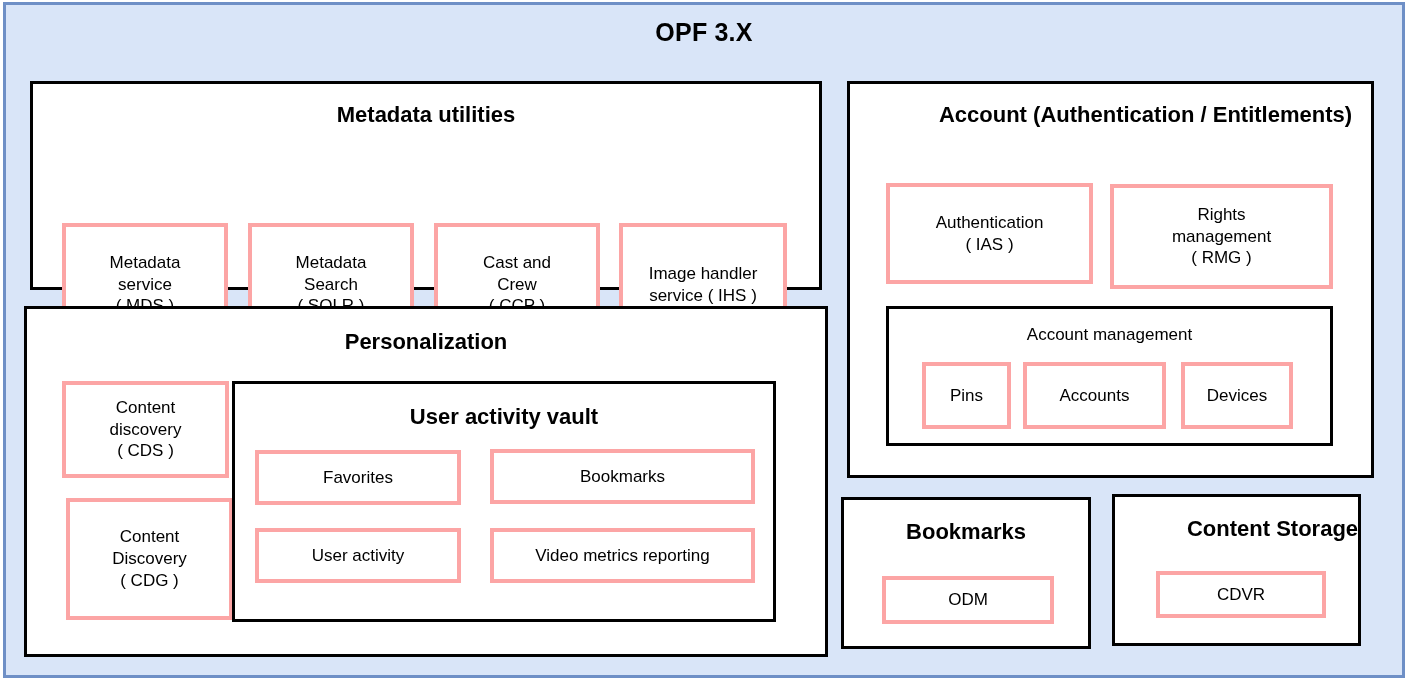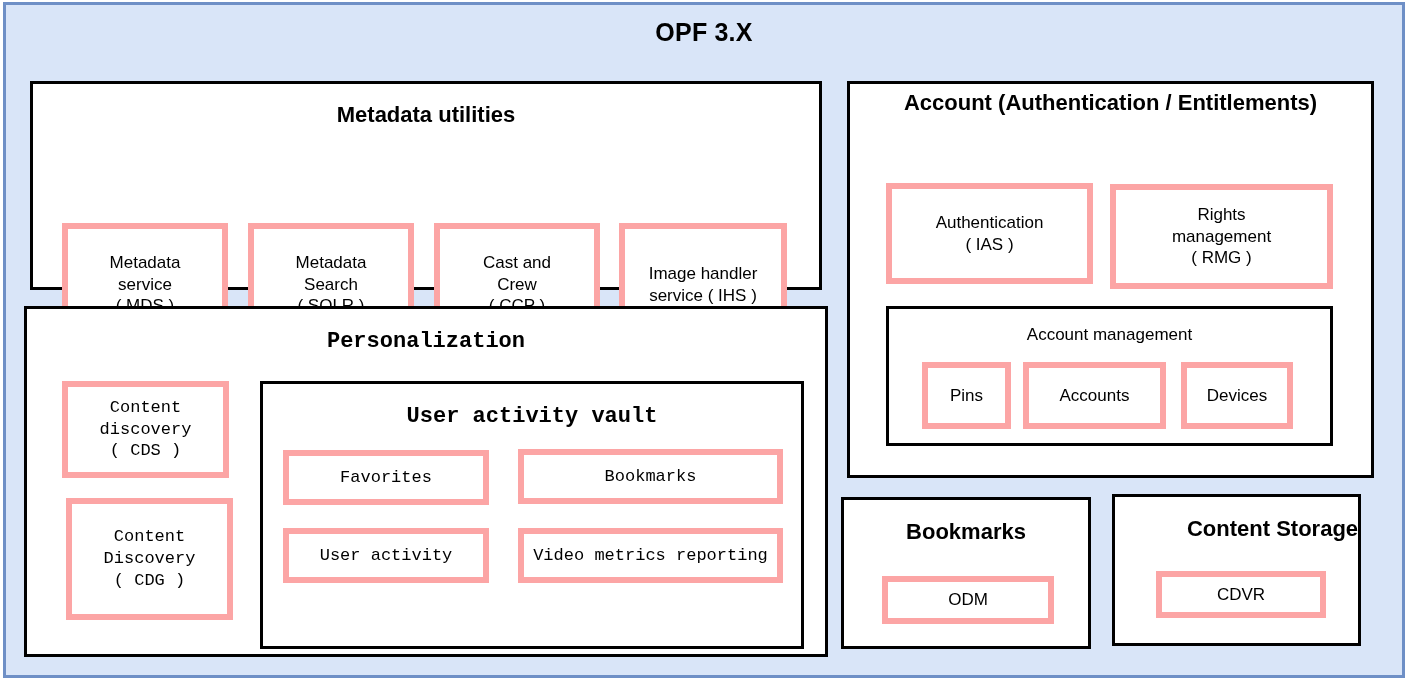--- a/index.html
+++ b/index.html
@@ -48,21 +48,21 @@
   
   .panel {
     position: absolute;
     background: #ffffff;
     border: 3px solid #000000;
     box-sizing: border-box;
   }
   .box {
     position: absolute;
     background: #ffffff;
-    border: 6px solid #fca5a5;
+    border: 4px solid #fca5a5;
     box-sizing: border-box;
     display: flex;
     align-items: center;
     justify-content: center;
     text-align: center;
   }
 
   .panel-title {
     position: absolute;
     left: 0;
@@ -89,38 +89,38 @@
   
   #panel-metadata { left: 30px;  top: 81px;  width: 792px;  height: 209px; }
   #md-title       { top: 18px; }
   .md-box         { top: 139px; height: 123px; }
   #md-box-mds     { left: 29px;  width: 166px; }
   #md-box-solr    { left: 215px; width: 166px; }
   #md-box-ccp     { left: 401px; width: 166px; }
   #md-box-ihs     { left: 586px; width: 168px; }
 
   
-  #panel-personalization { left: 24px; top: 306px; width: 804px; height: 351px; font-family: Liberation Mono, monospace; }
+  #panel-personalization { left: 24px; top: 306px; width: 804px; height: 351px; }
   #pz-title              { top: 20px; }
   #pz-box-cds  { left: 35px; top: 72px;  width: 167px; height: 97px; }
   #pz-box-cdg  { left: 39px; top: 189px; width: 167px; height: 122px; }
 
-  #uav-panel   { left: 233px; top: 72px; width: 544px; height: 268px;
+  #uav-panel   { left: 205px; top: 72px; width: 544px; height: 241px;
                  background:#ffffff; border:3px solid #000000; box-sizing:border-box;
                  position:absolute; }
   #uav-title   { top: 20px; }
   .uav-box     { height: 55px; }
   #uav-favorites   { left: 20px;  top: 66px;  width: 206px; }
   #uav-bookmarks   { left: 255px; top: 65px;  width: 265px; }
   #uav-useractivity{ left: 20px;  top: 144px; width: 206px; }
   #uav-videometrics{ left: 255px; top: 144px; width: 265px; }
 
   
   #panel-account { left: 847px; top: 81px; width: 527px; height: 397px; }
-  #acc-title     { top: 6px; }
+  #acc-title     { top: 18px; padding-left: 35px; }
   #acc-box-auth  { left: 36px;  top: 99px;  width: 207px; height: 101px; }
   #acc-box-rmg   { left: 260px; top: 100px; width: 223px; height: 105px; }
 
   #acc-mgmt-panel { position:absolute; left: 36px; top: 222px; width: 447px; height: 140px;
                     background:#ffffff; border:3px solid #000000; box-sizing:border-box; }
   #acc-mgmt-title { top: 16px; }
   .acc-mgmt-box   { top: 53px; height: 67px; }
   #acc-box-pins     { left: 33px;  width: 89px; }
   #acc-box-accounts { left: 134px; width: 143px; }
   #acc-box-devices  { left: 292px; width: 112px; }

